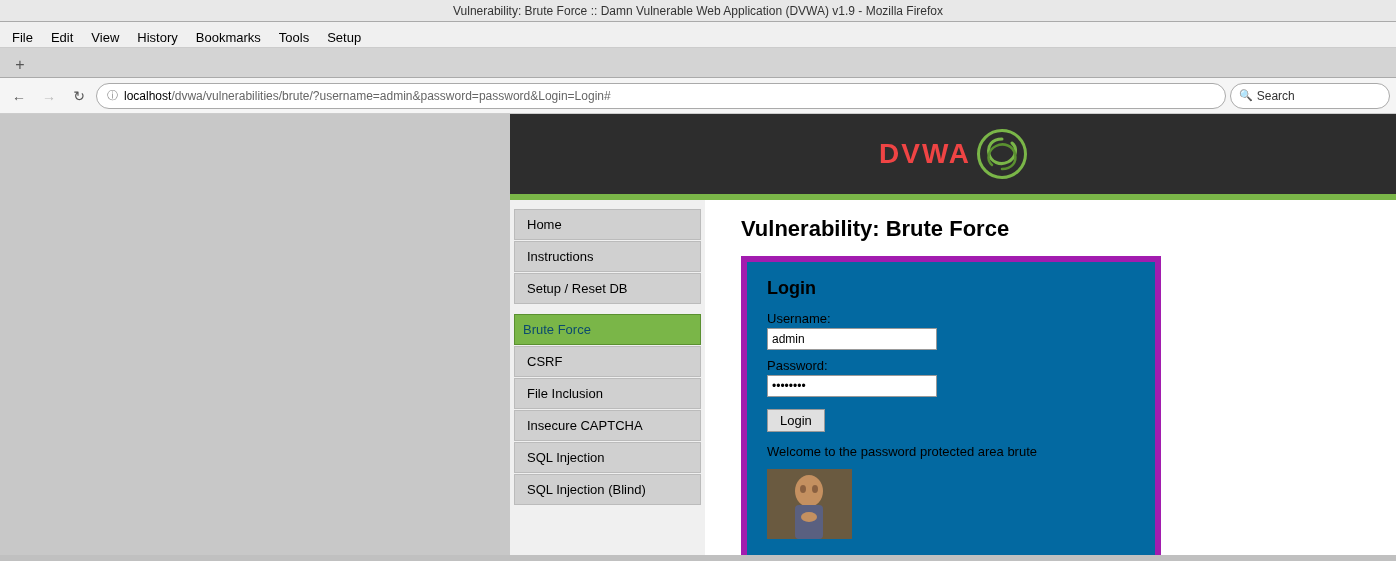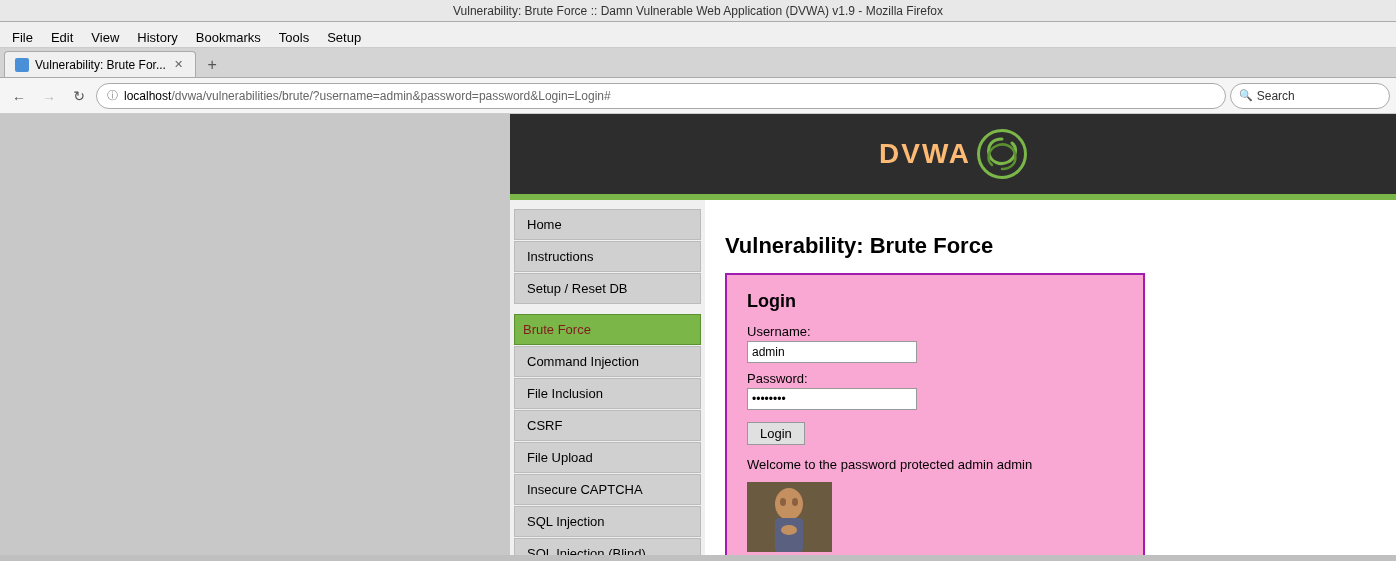--- a/index.html
+++ b/index.html
@@ -188,21 +188,21 @@
     .dvwa-header {
       background: #2d2d2d;
       padding: 10px 20px;
       display: flex;
       align-items: center;
       justify-content: center;
       height: 80px;
       flex-shrink: 0;
     }
     .dvwa-logo {
-      color: #fdba74;
+      color: #ef4444;
       font-size: 28px;
       font-weight: bold;
       letter-spacing: 2px;
       display: flex;
       align-items: center;
     }
     .dvwa-logo-circle {
       width: 50px;
       height: 50px;
       border-radius: 50%;
@@ -224,20 +224,21 @@
       height: 6px;
       background: #7ab648;
       flex-shrink: 0;
     }
 
     
     .dvwa-body {
       display: flex;
       flex: 1;
       overflow: hidden;
+      gap: 16px;
     }
 
     
     .dvwa-nav {
       width: 195px;
       background: #f0f0f0;
       flex-shrink: 0;
       padding: 8px 0;
     }
     .dvwa-nav-item {
@@ -246,43 +247,42 @@
       font-size: 13px;
       color: #000;
       background: #d0d0d0;
       margin: 1px 4px;
       cursor: pointer;
       text-decoration: none;
       border: 1px solid #bbb;
     }
     .dvwa-nav-item.active {
       background: #7ab648;
-      color: #7f1d1d;
+      color: #0c4a6e;
       border-color: #5a9030;
       padding-left: 8px;
     }
     .dvwa-nav-separator { height: 8px; }
 
     
     .dvwa-main {
       flex: 1;
       padding: 16px 20px;
       overflow: auto;
-      margin-top: 17px;
     }
     .page-title {
       font-size: 22px;
       font-weight: bold;
       color: #000;
       margin-bottom: 14px;
     }
     .login-box {
-      border: 2px solid #a21caf;
+      border: 6px solid #a21caf;
       padding: 16px 20px;
-      background: #f9a8d4;
+      background: #0369a1;
       display: inline-block;
       min-width: 420px;
     }
     .login-title {
       font-size: 18px;
       font-weight: bold;
       margin-bottom: 12px;
     }
     .form-label {
       font-size: 13px;
@@ -332,25 +332,20 @@
   <span class="menu-item">File</span>
   <span class="menu-item">Edit</span>
   <span class="menu-item">View</span>
   <span class="menu-item">History</span>
   <span class="menu-item">Bookmarks</span>
   <span class="menu-item">Tools</span>
   <span class="menu-item">Setup</span>
 </div>
 
 <div class="tab-bar">
-  <div class="tab">
-    <span class="tab-icon"></span>
-    <span>Vulnerability: Brute For...</span>
-    <span class="close-btn">✕</span>
-  </div>
   <button class="new-tab-btn">+</button>
 </div>
 
 <div class="nav-bar">
   <button class="nav-btn">←</button>
   <button class="nav-btn disabled">→</button>
   <button class="nav-btn">↻</button>
 
   <div class="location-bar">
     <span class="location-icon">ⓘ</span>
@@ -386,45 +381,43 @@
     <div class="dvwa-accent"></div>
 
     <div class="dvwa-body">
 
       <div class="dvwa-nav">
         <a class="dvwa-nav-item">Home</a>
         <a class="dvwa-nav-item">Instructions</a>
         <a class="dvwa-nav-item">Setup / Reset DB</a>
         <div class="dvwa-nav-separator"></div>
         <a class="dvwa-nav-item active">Brute Force</a>
-        <a class="dvwa-nav-item">Command Injection</a>
+        <a class="dvwa-nav-item">CSRF</a>
         <a class="dvwa-nav-item">File Inclusion</a>
-        <a class="dvwa-nav-item">CSRF</a>
-        <a class="dvwa-nav-item">File Upload</a>
         <a class="dvwa-nav-item">Insecure CAPTCHA</a>
         <a class="dvwa-nav-item">SQL Injection</a>
         <a class="dvwa-nav-item">SQL Injection (Blind)</a>
 
       </div>
 
       <div class="dvwa-main">
         <div class="page-title">Vulnerability: Brute Force</div>
 
         <div class="login-box">
           <div class="login-title">Login</div>
 
           <label class="form-label">Username:</label>
           <input class="form-input" type="text" value="admin" style="">
 
           <label class="form-label">Password:</label>
           <input class="form-input" type="password" value="password" style="">
 
           <button class="login-button">Login</button>
 
-          <div class="welcome-text">Welcome to the password protected admin admin</div>
+          <div class="welcome-text">Welcome to the password protected area brute</div>
 
           <div class="welcome-image">
             <svg width="85" height="70" viewBox="0 0 85 70">
 
               <rect width="85" height="70" fill="#6a5a40"></rect>
 
               <ellipse cx="42" cy="22" rx="14" ry="16" fill="#c49060"></ellipse>
 
               <rect x="28" y="36" width="28" height="34" rx="4" fill="#5a6080"></rect>
 

